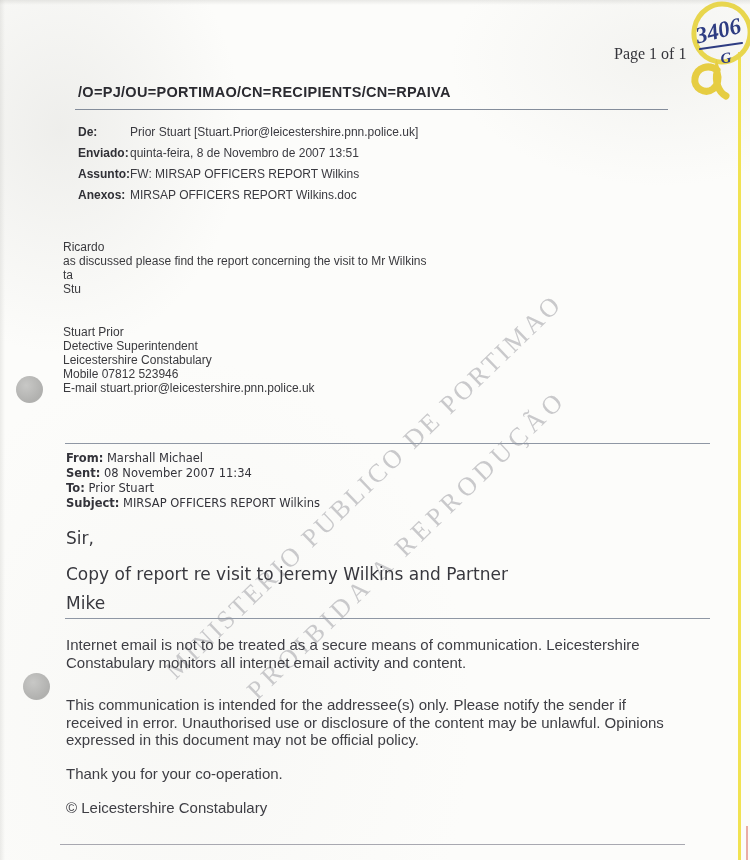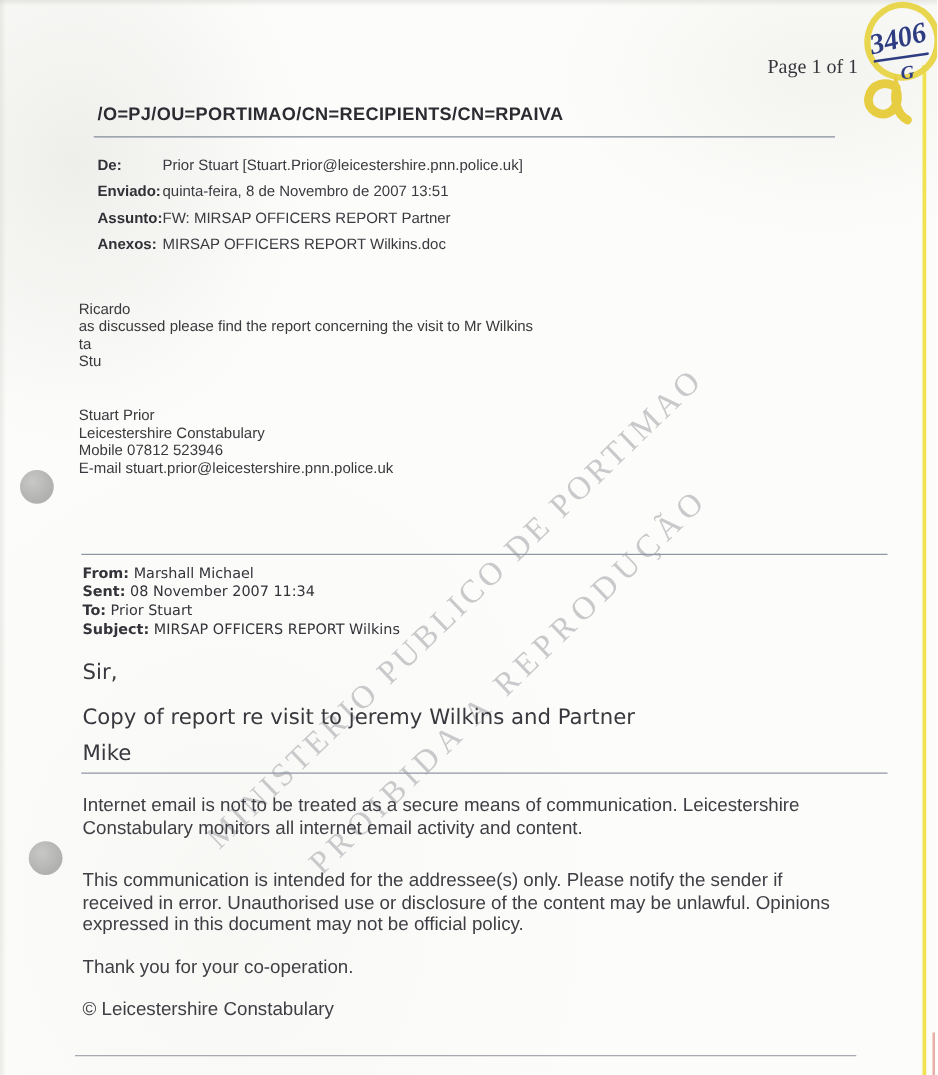--- a/index.html
+++ b/index.html
@@ -102,37 +102,38 @@
     <div class="hrow">
       <span class="hlabel">De:</span>
       <span class="hval">Prior Stuart [Stuart.Prior@leicestershire.pnn.police.uk]</span>
     </div>
     <div class="hrow">
       <span class="hlabel">Enviado:</span>
       <span class="hval">quinta-feira, 8 de Novembro de 2007 13:51</span>
     </div>
     <div class="hrow">
       <span class="hlabel">Assunto:</span>
-      <span class="hval">FW: MIRSAP OFFICERS REPORT Partner</span>
+      <span class="hval">FW: MIRSAP OFFICERS REPORT Wilkins</span>
     </div>
     <div class="hrow">
       <span class="hlabel">Anexos:</span>
       <span class="hval">MIRSAP OFFICERS REPORT Wilkins.doc</span>
     </div>
   </div>
 
   <div class="greet">
     <div class="bline">Ricardo</div>
     <div class="bline">as discussed please find the report concerning the visit to Mr Wilkins</div>
     <div class="bline">ta</div>
     <div class="bline">Stu</div>
   </div>
 
   <div class="sig">
     <div class="bline">Stuart Prior</div>
+    <div class="bline">Detective Superintendent</div>
     <div class="bline">Leicestershire Constabulary</div>
     <div class="bline">Mobile 07812 523946</div>
     <div class="bline">E-mail stuart.prior@leicestershire.pnn.police.uk</div>
   </div>
 
   <div class="sep" id="sep2"></div>
 
   <div class="fwd">
     <div class="frow">
       <span class="flabel">From:</span>

